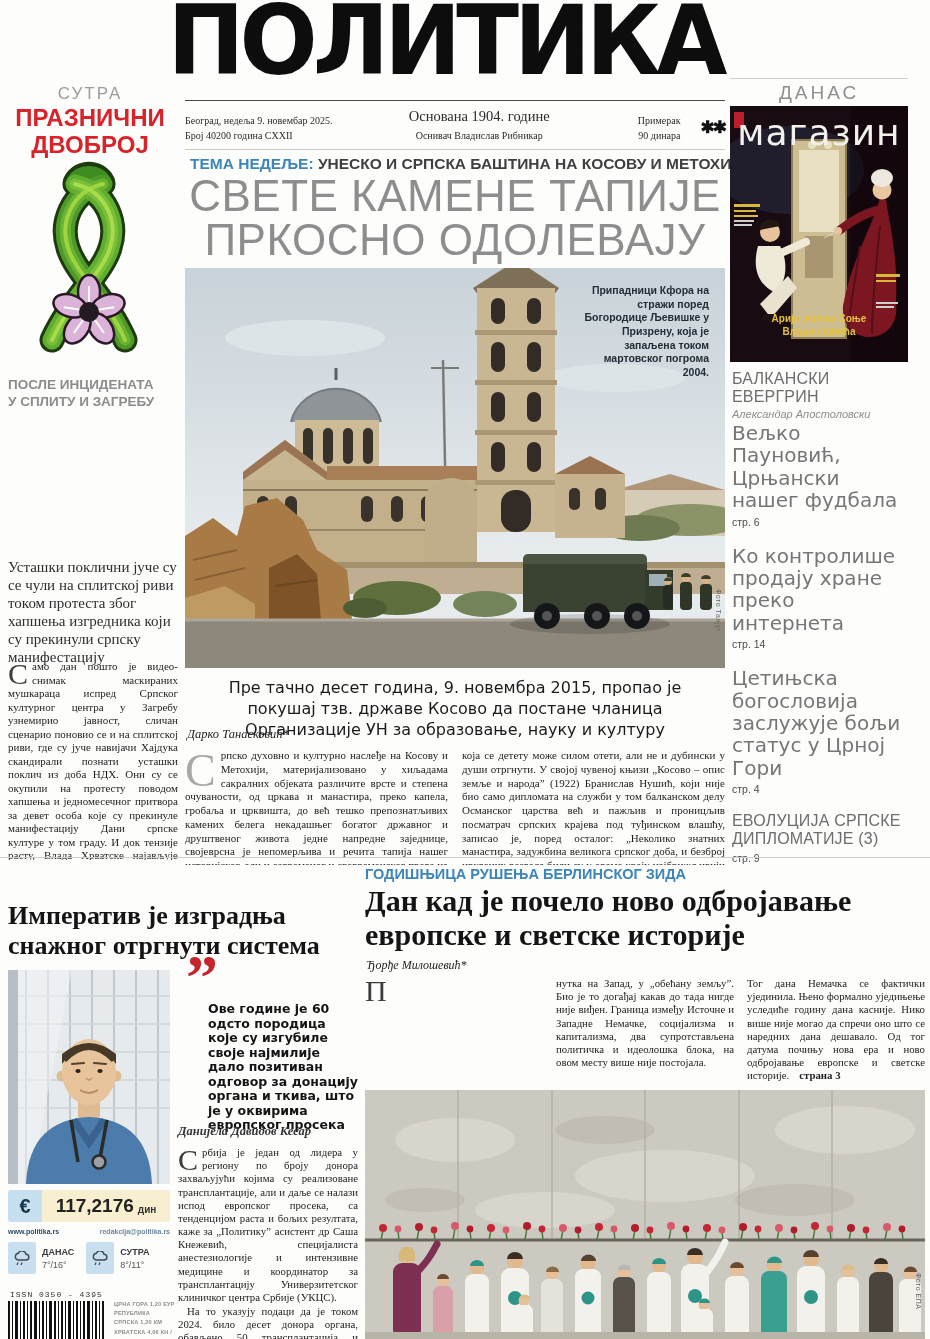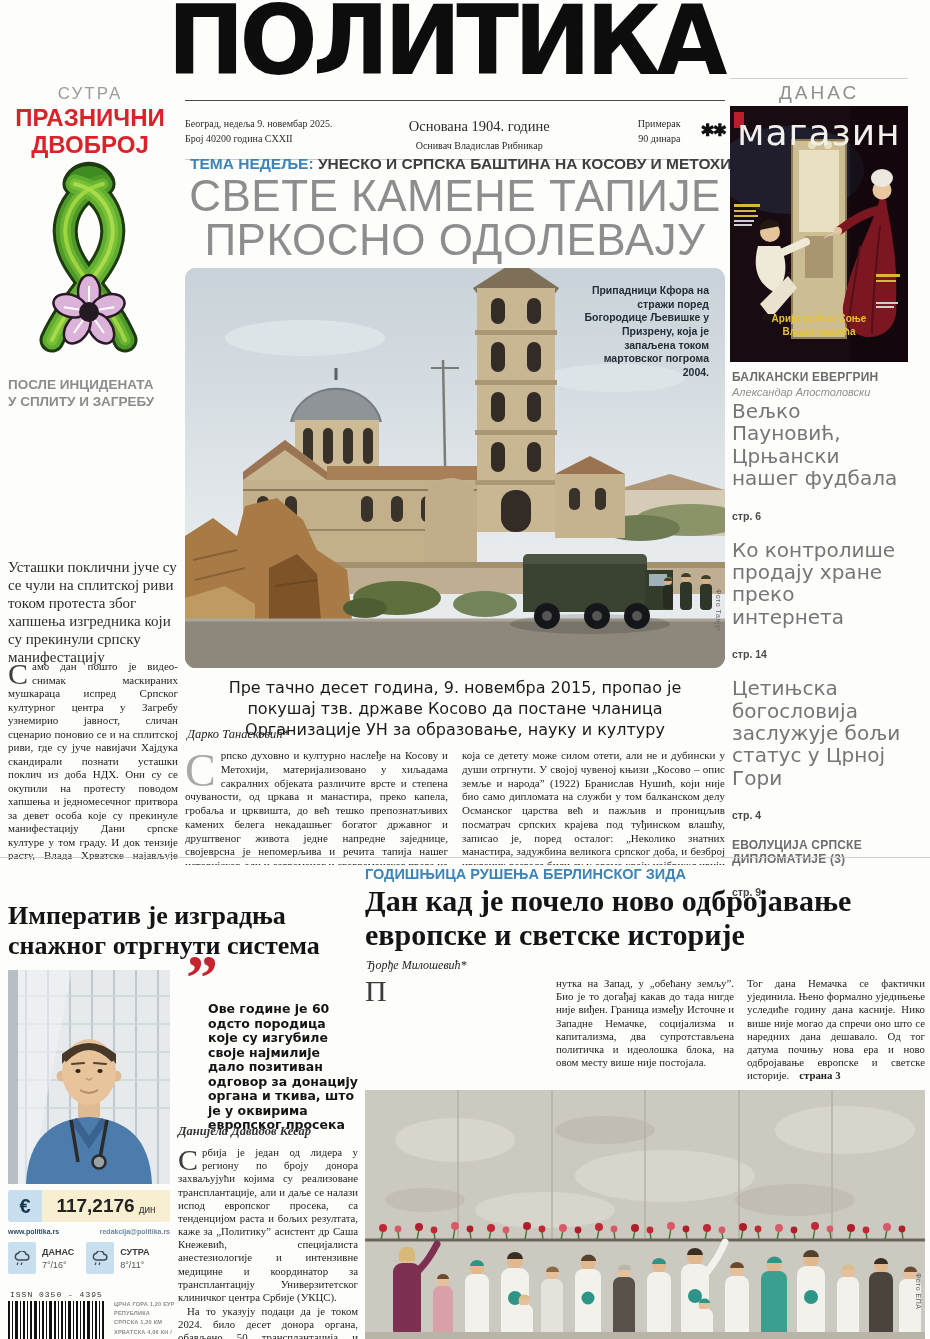--- a/index.html
+++ b/index.html
@@ -7,21 +7,21 @@
         font-family:"Liberation Sans",sans-serif;color:#1c1c1c;}
   .abs{position:absolute;}
   .pre{white-space:pre-line;}
   .just{text-align:justify;}
 
   
   #masthead-title{top:-14px;left:160px;width:570px;text-align:center;
      font-family:"DejaVu Sans",sans-serif;font-weight:700;font-size:92px;letter-spacing:-5px;
      color:#0d0d0d;transform:scaleY(1.04);transform-origin:center top;}
   #dateline{top:100px;left:185px;width:540px;border-top:1px solid #4a4a4a;border-bottom:1px solid #c9c9c9;
-     padding:15px 0 6px 0;display:flex;justify-content:space-between;align-items:flex-start;
+     padding:5px 0 6px 0;display:flex;justify-content:space-between;align-items:flex-end;
      font-family:"Liberation Serif",serif;font-size:10px;color:#2b2b2b;line-height:1.5;}
   #dl-center{text-align:center;}
   #dl-center .big{font-size:14.5px;}
   #dl-right{display:flex;gap:20px;text-align:right;margin-left:12px;}
   #stars{font-size:17px;font-weight:700;letter-spacing:-2px;color:#111;margin-top:2px;}
 
   
   #promo-tomorrow{top:84px;left:0;width:180px;text-align:center;font-size:17px;color:#9c9c9c;letter-spacing:2px;}
   #promo-title{top:105px;left:0;width:180px;text-align:center;font-size:24px;font-weight:700;
      color:#d8232a;line-height:1.12;}
@@ -36,21 +36,21 @@
   .dropcap-sm{float:left;font-family:"Liberation Serif",serif;font-size:30px;line-height:24px;
      padding:2px 4px 0 0;color:#3d3d3d;}
   .pageref{font-weight:700;margin-left:10px;}
 
   
   #main-kicker{top:155px;left:190px;font-size:15.5px;font-weight:700;color:#3f3f3f;}
   .kicker-blue{color:#3d85b8;}
   .kicker-red{color:#c5242e;}
   #main-headline{top:174px;left:185px;width:540px;text-align:center;color:#8d8d8d;
      font-family:"Liberation Sans",sans-serif;font-weight:400;font-size:44px;line-height:1.0;letter-spacing:0.5px;}
-  #main-photo{top:268px;left:185px;width:540px;height:400px;overflow:hidden;background:#d7dde0;border-radius:11px;}
+  #main-photo{top:268px;left:185px;width:540px;height:400px;overflow:hidden;background:#d7dde0;}
   #main-photo-caption{top:16px;right:16px;width:125px;text-align:right;font-size:10.5px;font-weight:700;
      color:#222d36;line-height:1.3;}
   .photo-credit{writing-mode:vertical-rl;font-size:7px;color:#666;letter-spacing:0.5px;}
   #main-photo-credit{right:3px;bottom:36px;}
   #main-deck{top:678px;left:195px;width:520px;text-align:center;font-family:"DejaVu Sans",sans-serif;
      font-size:16px;line-height:1.3;color:#1b1b1b;}
   #main-byline{top:727px;left:187px;font-family:"Liberation Serif",serif;font-style:italic;font-size:12.5px;color:#222;}
   #main-cols{top:749px;left:185px;width:540px;display:flex;gap:14px;}
   .mcol{width:263px;height:116px;overflow:hidden;font-family:"Liberation Serif",serif;
      font-size:11px;line-height:1.25;text-align:justify;color:#1d1d1d;}
@@ -60,24 +60,24 @@
   
   #sb-rule{top:78px;left:730px;width:178px;border-top:1px solid #cfcfcf;}
   #sb-today{top:82px;left:730px;width:178px;text-align:center;font-size:19px;color:#8f8f8f;letter-spacing:3px;}
   #magazine{top:106px;left:730px;width:178px;height:256px;overflow:hidden;background:#0f172a;}
   #magazine-title{top:6px;left:0;width:178px;text-align:center;color:#f2f0ec;
      font-family:"DejaVu Sans",sans-serif;font-size:36px;font-weight:400;letter-spacing:1px;}
   #magazine-caption{bottom:24px;left:6px;width:166px;text-align:center;color:#e6c23c;
      font-size:10px;font-weight:700;line-height:1.3;}
   #sb-list{top:370px;left:732px;width:176px;}
   .sb-item{margin-bottom:17px;}
-  .sb-kicker{font-size:12px;font-weight:700;color:#6d6d6d;margin-bottom:2px;letter-spacing:0.2px;}
+  .sb-kicker{font-size:16px;font-weight:400;color:#6d6d6d;margin-bottom:2px;letter-spacing:0.2px;}
   .sb-author{font-style:italic;font-size:11px;color:#8f8f8f;margin-bottom:2px;}
   .sb-title{font-family:"DejaVu Sans",sans-serif;font-size:20px;color:#767676;line-height:1.12;}
-  .sb-page{font-size:10.5px;font-weight:700;color:#4a4a4a;margin-top:20px;}
+  .sb-page{font-size:10.5px;font-weight:400;color:#4a4a4a;margin-top:4px;}
 
   
   #mid-rule{top:857px;left:0;width:930px;border-top:1px solid #cfcfcf;}
 
   
   #iv-kicker{top:866px;left:8px;width:352px;font-size:14.5px;font-weight:700;color:#555;line-height:1.3;}
   #iv-headline{top:901px;left:8px;width:354px;font-family:"Liberation Serif",serif;font-weight:700;
      font-size:26px;line-height:1.15;color:#141414;}
   #iv-photo{top:970px;left:8px;width:162px;height:214px;overflow:hidden;background:#e7eaec;}
   #iv-quotemark{top:946px;left:186px;font-family:"Liberation Serif",serif;font-weight:700;
@@ -90,21 +90,21 @@
      font-family:"Liberation Serif",serif;font-size:10.8px;line-height:1.22;text-align:justify;color:#1d1d1d;}
   #iv-body p{margin:0;}
   #iv-body p+p{text-indent:9px;margin-top:1px;}
 
   
   #euro-bar{top:1190px;left:8px;width:162px;height:32px;display:flex;border-radius:3px;overflow:hidden;}
   #euro-cell{width:34px;background:#c8dff0;display:flex;align-items:center;justify-content:center;
      font-size:20px;font-weight:700;color:#17384f;}
   #rate-cell{flex:1;background:#f7efcf;display:flex;align-items:center;justify-content:center;gap:4px;}
   #rate-val{font-size:19px;font-weight:700;color:#222;}
-  #rate-cur{font-size:10px;font-weight:400;color:#333;margin-top:6px;}
+  #rate-cur{font-size:10px;font-weight:700;color:#333;margin-top:6px;}
   #links-row{top:1228px;left:8px;width:162px;display:flex;justify-content:space-between;
      font-size:7px;font-weight:700;}
   #site{color:#2f4a63;} #email{color:#6e86a0;}
   #weather-row{top:1242px;left:8px;width:164px;display:flex;gap:12px;}
   .wx-unit{display:flex;gap:6px;align-items:center;}
   .wx-icon{width:28px;height:32px;background:#c8dff0;border-radius:2px;display:flex;
      align-items:center;justify-content:center;}
   .wx-label{font-size:9px;font-weight:700;color:#3a3a3a;line-height:1.5;}
   .wx-temp{font-size:9px;color:#555;}
   #issn{top:1290px;left:10px;font-family:"Liberation Mono",monospace;font-size:8px;color:#333;letter-spacing:1px;}

